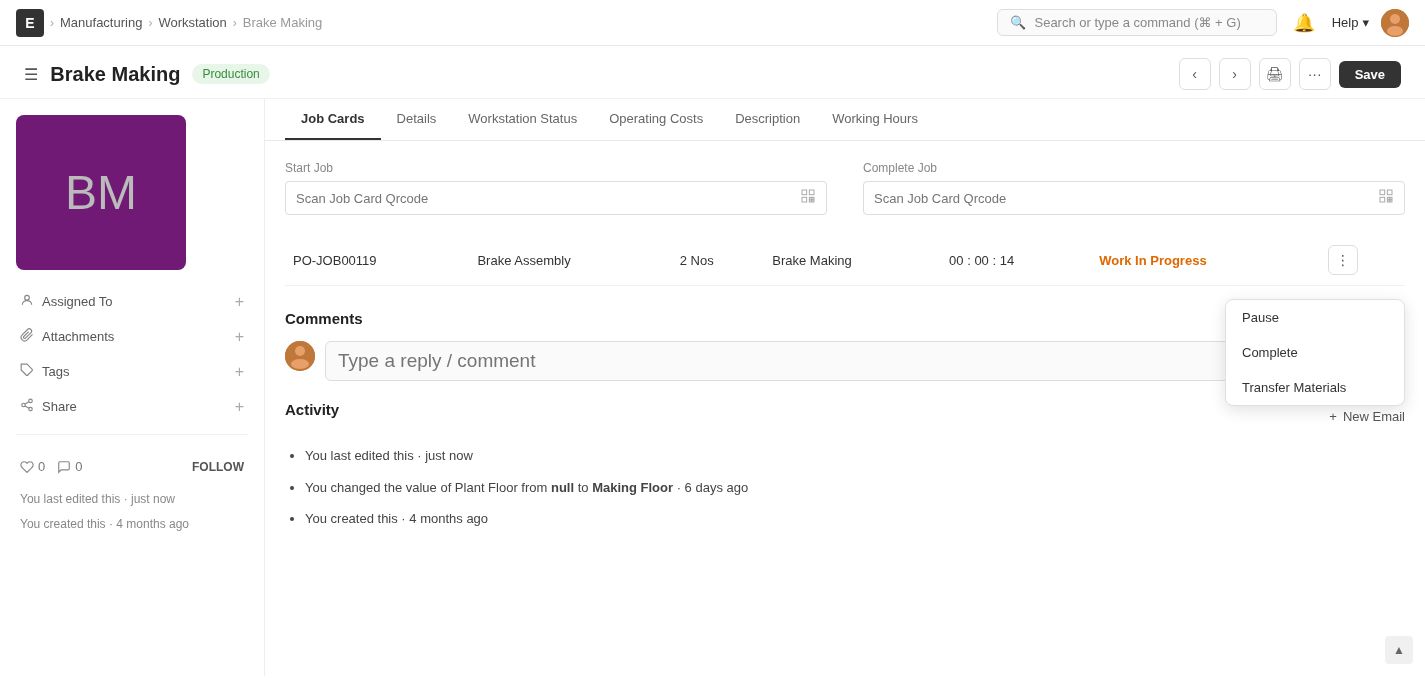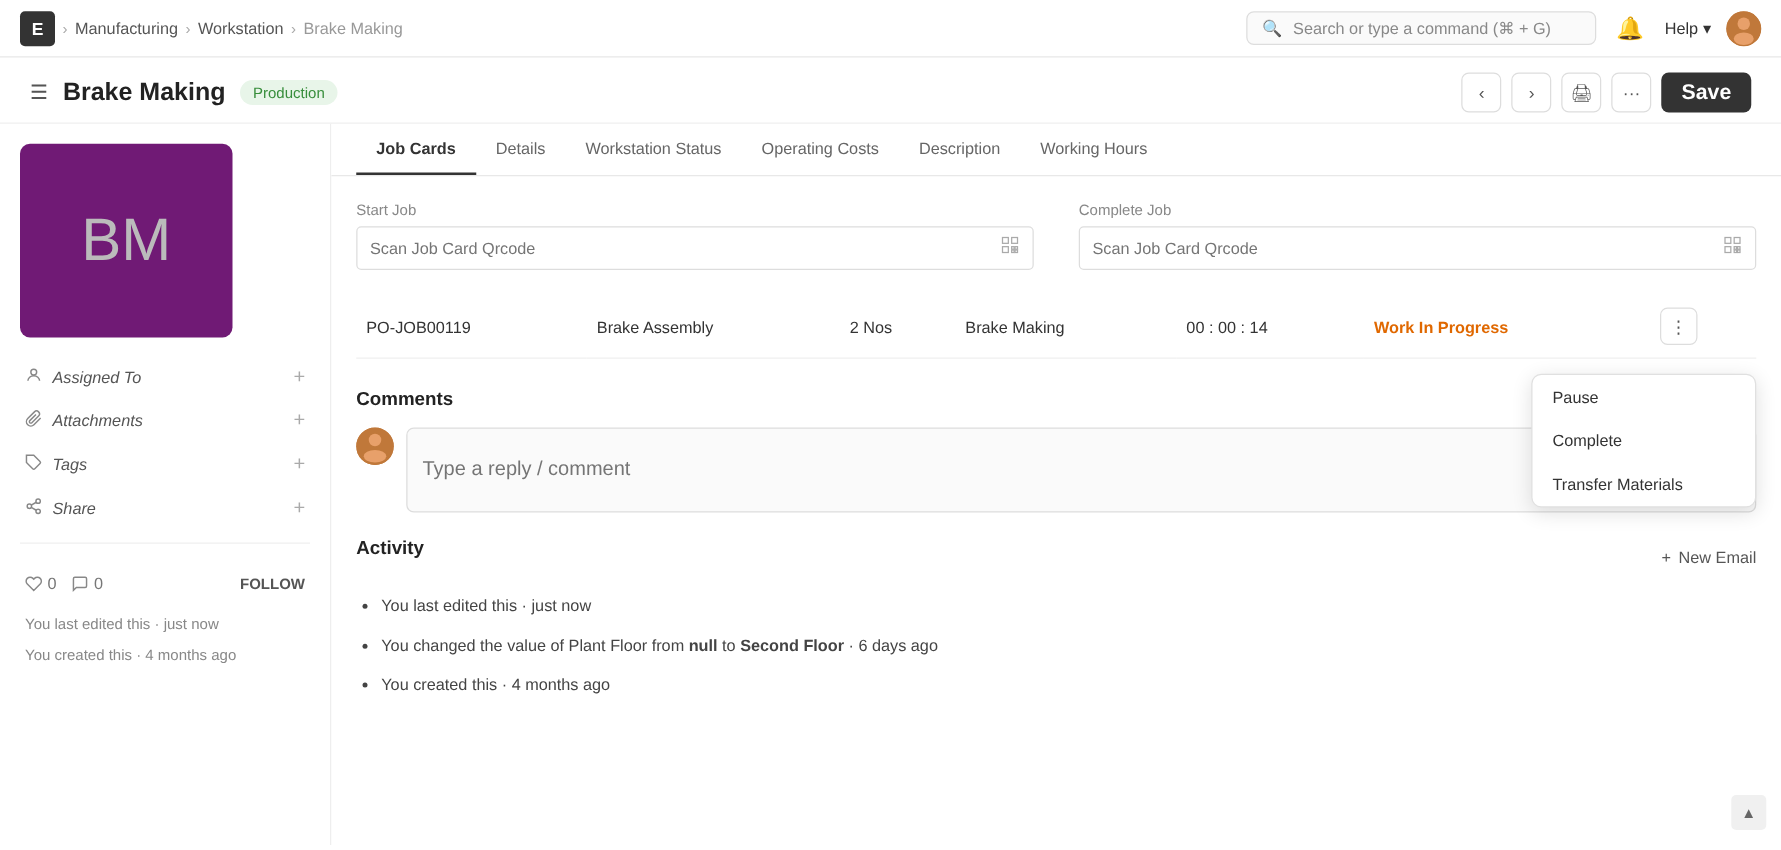--- a/index.html
+++ b/index.html
@@ -54,21 +54,21 @@
       font-size: 12px; font-weight: 500; padding: 3px 10px; border-radius: 12px;
     }
     .page-header-right { display: flex; align-items: center; gap: 8px; }
     .icon-btn {
       background: none; border: 1px solid #ddd; border-radius: 6px;
       width: 32px; height: 32px; cursor: pointer; display: flex; align-items: center; justify-content: center;
       color: #555; font-size: 14px;
     }
     .save-btn {
       background: #333; color: #fff; border: none; border-radius: 6px;
-      padding: 6px 16px; font-size: 17px; font-weight: 600; cursor: pointer;
+      padding: 6px 16px; font-size: 13px; font-weight: 600; cursor: pointer;
     }
 
     
     .main-layout { display: flex; height: calc(680px - 46px - 57px); }
 
     
     .sidebar {
       width: 265px; min-width: 265px;
       padding: 16px;
       border-right: 1px solid #eee;
@@ -77,21 +77,21 @@
     }
     .bm-avatar {
       width: 170px; height: 155px;
       background: #701a75; border-radius: 8px;
       display: flex; align-items: center; justify-content: center;
       font-size: 48px; font-weight: 300; color: #bbb;
       margin-bottom: 12px;
     }
     .sidebar-item {
       display: flex; align-items: center; justify-content: space-between;
-      padding: 7px 4px; cursor: pointer; border-radius: 4px; font-style: italic;
+      padding: 7px 4px; cursor: pointer; border-radius: 4px;
     }
     .sidebar-item-left { display: flex; align-items: center; gap: 8px; color: #555; font-size: 13px; }
     .sidebar-item-icon { font-size: 14px; color: #888; }
     .sidebar-add-btn { color: #aaa; font-size: 16px; line-height: 1; cursor: pointer; }
     .sidebar-divider { height: 1px; background: #f0f0f0; margin: 8px 0; }
 
     .sidebar-actions {
       display: flex; align-items: center; gap: 12px;
       padding: 8px 4px; margin-top: 4px;
     }
@@ -169,21 +169,21 @@
     
     .section-title { font-size: 15px; font-weight: 600; color: #222; margin-bottom: 14px; }
     .comment-row { display: flex; gap: 10px; margin-bottom: 20px; }
     .comment-avatar {
       width: 30px; height: 30px; border-radius: 50%; background: #c0783a;
       display: flex; align-items: center; justify-content: center; color: #fff; font-size: 11px; font-weight: 600;
       flex-shrink: 0;
     }
     .comment-input {
       flex: 1; border: 1px solid #ddd; border-radius: 6px;
-      padding: 24px 12px; font-size: 16px; color: #aaa; outline: none;
+      padding: 8px 12px; font-size: 19px; color: #aaa; outline: none;
       background: #fafafa;
     }
 
     
     .activity-header {
       display: flex; align-items: center; justify-content: space-between;
       margin-bottom: 14px;
     }
     .new-email-btn {
       display: flex; align-items: center; gap: 6px;
@@ -422,21 +422,21 @@
       <div style="margin-top: 8px;">
         <div class="activity-header">
           <div class="section-title">Activity</div>
           <button class="new-email-btn">
             <span>+</span>
             <span>New Email</span>
           </button>
         </div>
         <ul class="activity-list">
           <li>You last edited this · just now</li>
-          <li>You changed the value of Plant Floor from <strong>null</strong> to <strong>Second Floor</strong> · 6 days ago</li>
+          <li>You changed the value of Plant Floor from <strong>null</strong> to <strong>Making Floor</strong> · 6 days ago</li>
           <li>You created this · 4 months ago</li>
         </ul>
       </div>
 
     </div>
 
     <button class="scroll-up-btn">▲</button>
   </div>
 
 </div>

